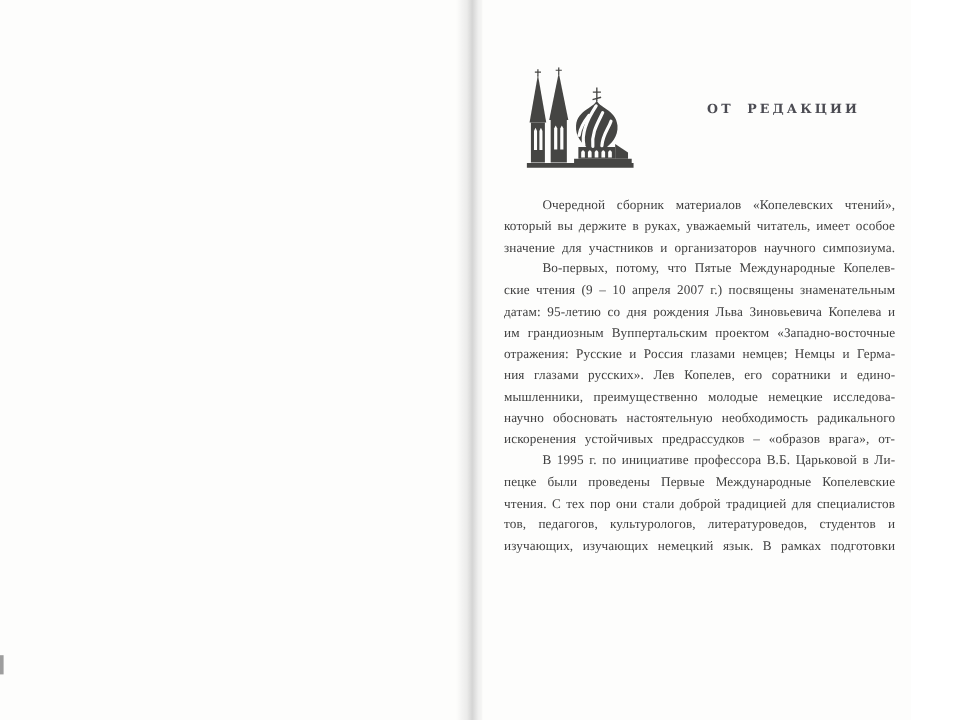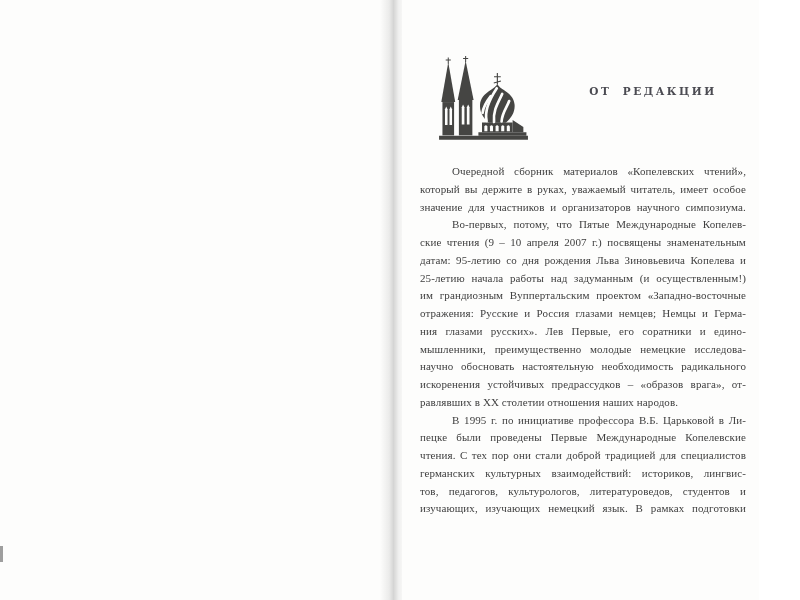--- a/index.html
+++ b/index.html
@@ -173,29 +173,20 @@
           <span>95-летию</span>
           <span>со</span>
           <span>дня</span>
           <span>рождения</span>
           <span>Льва</span>
           <span>Зиновьевича</span>
           <span>Копелева</span>
           <span>и</span>
         </div>
         <div class="line justify">
-          <span>25-летию</span>
-          <span>начала</span>
-          <span>работы</span>
-          <span>над</span>
-          <span>задуманным</span>
-          <span>(и</span>
-          <span>осуществленным!)</span>
-        </div>
-        <div class="line justify">
           <span>им</span>
           <span>грандиозным</span>
           <span>Вуппертальским</span>
           <span>проектом</span>
           <span>«Западно-восточные</span>
         </div>
         <div class="line justify">
           <span>отражения:</span>
           <span>Русские</span>
           <span>и</span>
@@ -204,21 +195,21 @@
           <span>немцев;</span>
           <span>Немцы</span>
           <span>и</span>
           <span>Герма-</span>
         </div>
         <div class="line justify">
           <span>ния</span>
           <span>глазами</span>
           <span>русских».</span>
           <span>Лев</span>
-          <span>Первые,</span>
+          <span>Копелев,</span>
           <span>его</span>
           <span>соратники</span>
           <span>и</span>
           <span>едино-</span>
         </div>
         <div class="line justify">
           <span>мышленники,</span>
           <span>преимущественно</span>
           <span>молодые</span>
           <span>немецкие</span>
@@ -233,21 +224,20 @@
         </div>
         <div class="line justify">
           <span>искоренения</span>
           <span>устойчивых</span>
           <span>предрассудков</span>
           <span>–</span>
           <span>«образов</span>
           <span>врага»,</span>
           <span>от-</span>
         </div>
-        <div class="line">равлявших в ХХ столетии отношения наших народов.</div>
         <div class="line justify indent">
           <span>В</span>
           <span>1995</span>
           <span>г.</span>
           <span>по</span>
           <span>инициативе</span>
           <span>профессора</span>
           <span>В.Б.</span>
           <span>Царьковой</span>
           <span>в</span>
@@ -267,27 +257,20 @@
           <span>тех</span>
           <span>пор</span>
           <span>они</span>
           <span>стали</span>
           <span>доброй</span>
           <span>традицией</span>
           <span>для</span>
           <span>специалистов</span>
         </div>
         <div class="line justify">
-          <span>германских</span>
-          <span>культурных</span>
-          <span>взаимодействий:</span>
-          <span>историков,</span>
-          <span>лингвис-</span>
-        </div>
-        <div class="line justify">
           <span>тов,</span>
           <span>педагогов,</span>
           <span>культурологов,</span>
           <span>литературоведов,</span>
           <span>студентов</span>
           <span>и</span>
         </div>
         <div class="line justify">
           <span>изучающих,</span>
           <span>изучающих</span>

